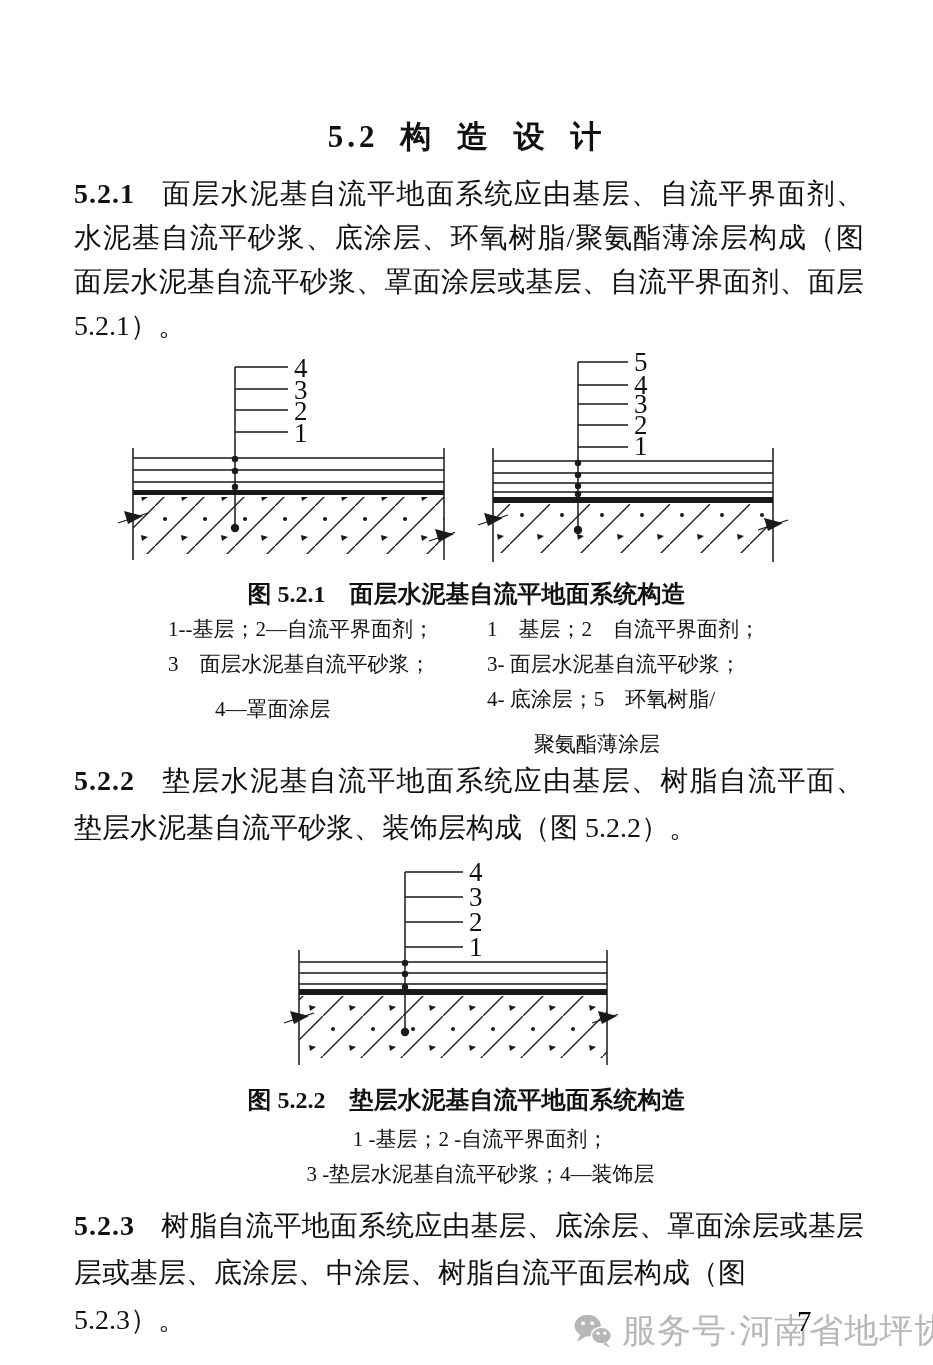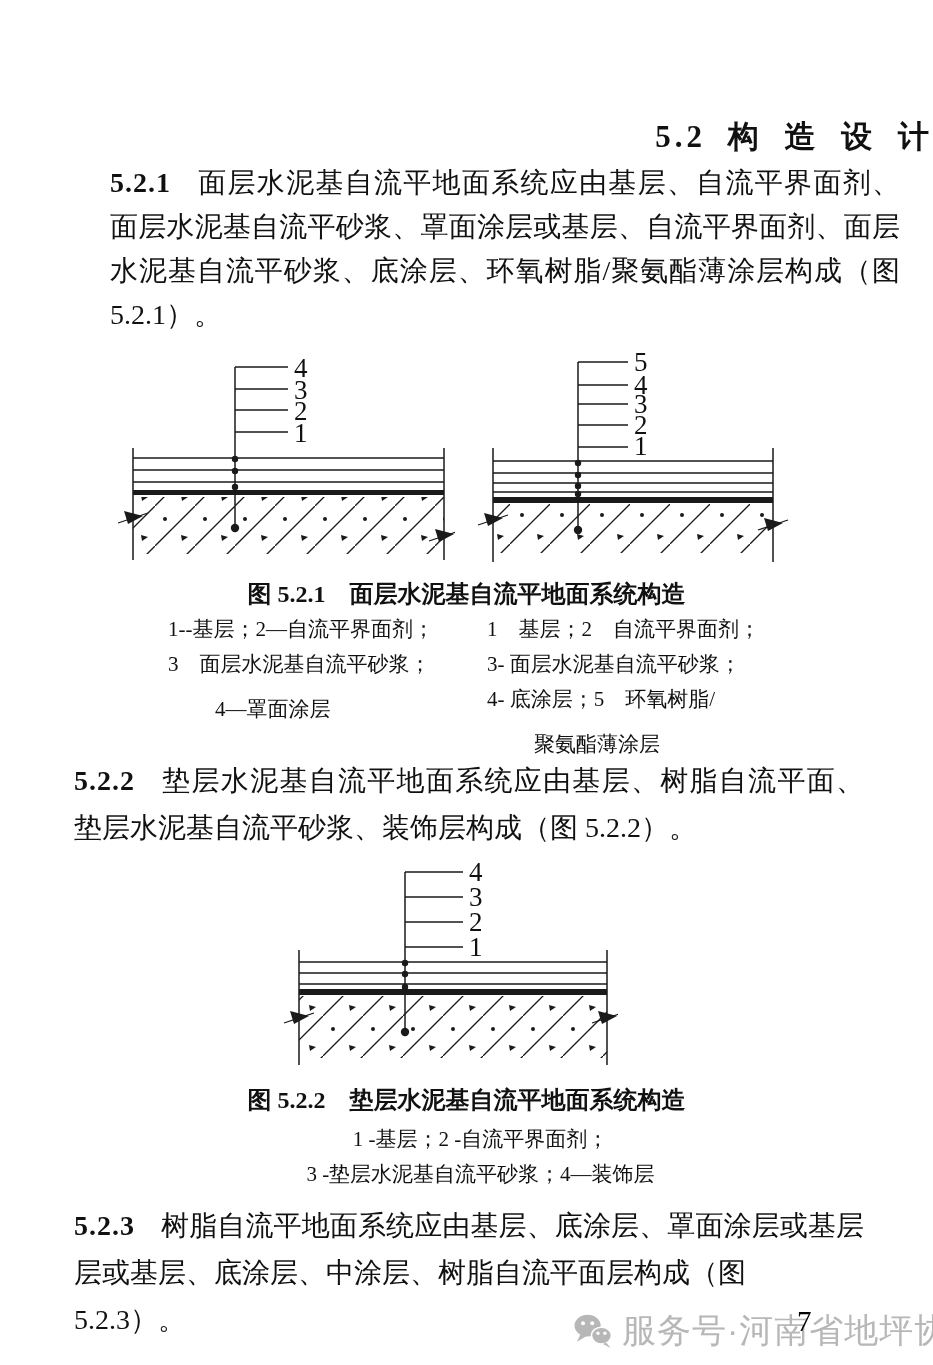--- a/index.html
+++ b/index.html
@@ -1,21 +1,21 @@
 <!DOCTYPE html>
 <html><head>
 <meta charset="utf-8">
 <style>
   html,body{margin:0;padding:0;background:#ffffff;}
   .page{position:relative;width:933px;height:1365px;background:#ffffff;overflow:hidden;
         font-family:"Liberation Serif","DejaVu Serif",serif;color:#111;}
-  .title{position:absolute;top:116px;left:0;width:100%;margin:0;text-align:right;
+  .title{position:absolute;top:116px;left:0;width:100%;margin:0;text-align:center;
          font-size:31px;font-weight:bold;letter-spacing:4px;word-spacing:10px;}
   .para{position:absolute;left:74px;width:790px;font-size:28px;line-height:44px;}
-  #p521{top:161px;margin-left:36px;}
+  #p521{top:172px;}
   #p522{top:757px;line-height:47px;}
   #p523{top:1202px;line-height:47px;}
   .just{text-align:justify;text-align-last:justify;text-justify:inter-character;}
   .pnum{font-weight:bold;margin-right:26px;letter-spacing:1px;}
   .caption{position:absolute;left:0;width:100%;text-align:center;font-size:24px;font-weight:bold;}
   #cap521{top:578px;}
   #cap522{top:1084px;}
   .legend{position:absolute;font-size:21px;line-height:35px;}
   #legendL{left:168px;top:612px;width:290px;}
   #legendR{left:487px;top:612px;width:310px;}
@@ -36,22 +36,22 @@
 </style>
 </head>
 <body>
 
 <div class="page">
 
   <h1 class="title">5.2  构 造 设 计</h1>
 
   <section class="para" id="p521">
     <div class="just"><span class="pnum">5.2.1</span><span>面层水泥基自流平地面系统应由基层、自流平界面剂、</span></div>
+    <div class="just">水泥基自流平砂浆、底涂层、环氧树脂/聚氨酯薄涂层构成（图</div>
     <div class="just">面层水泥基自流平砂浆、罩面涂层或基层、自流平界面剂、面层</div>
-    <div class="just">水泥基自流平砂浆、底涂层、环氧树脂/聚氨酯薄涂层构成（图</div>
     <div>5.2.1）。</div>
   </section>
 
   <svg class="svgdiag" id="diagA" width="340" height="220" viewBox="0 0 340 220">
     <defs>
       <pattern id="hatchA" width="40" height="40" patternUnits="userSpaceOnUse">
         <path d="M-4,44 L44,-4" class="thin"></path>
         <circle cx="10" cy="13" r="2" class="ink"></circle>
         <path d="M26,29 l7,2 -6,4 z" class="ink"></path>
       </pattern>

